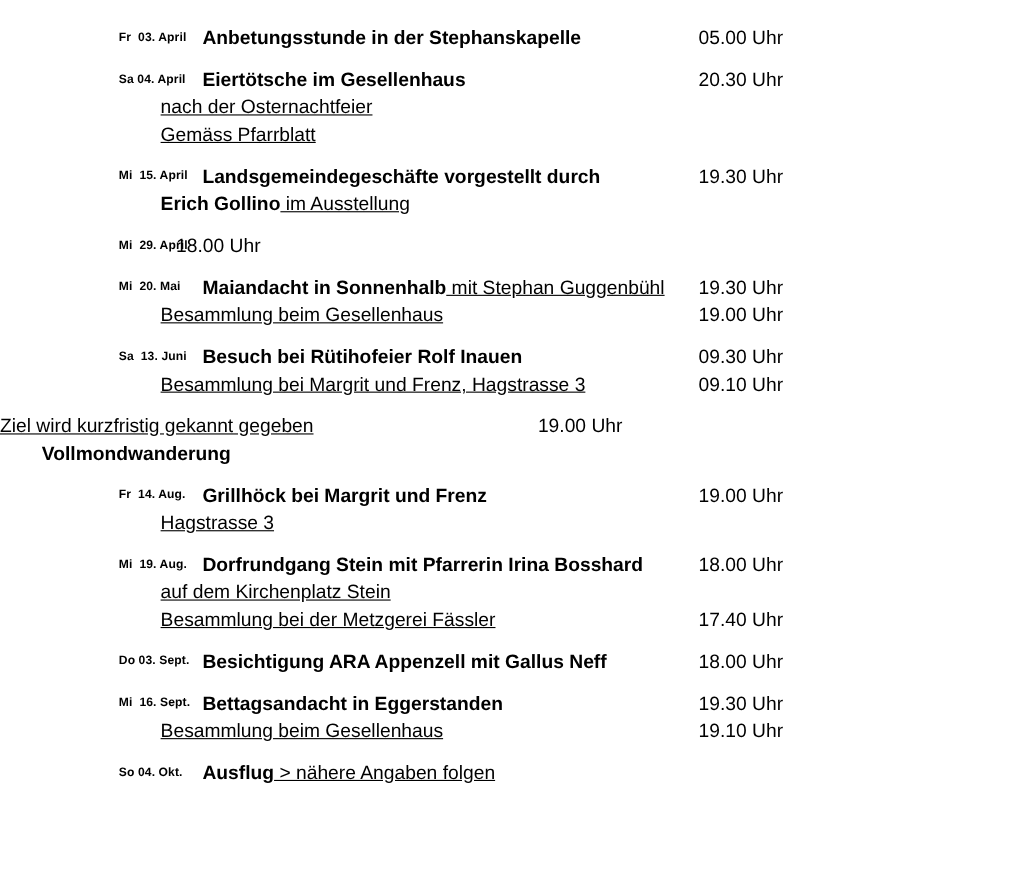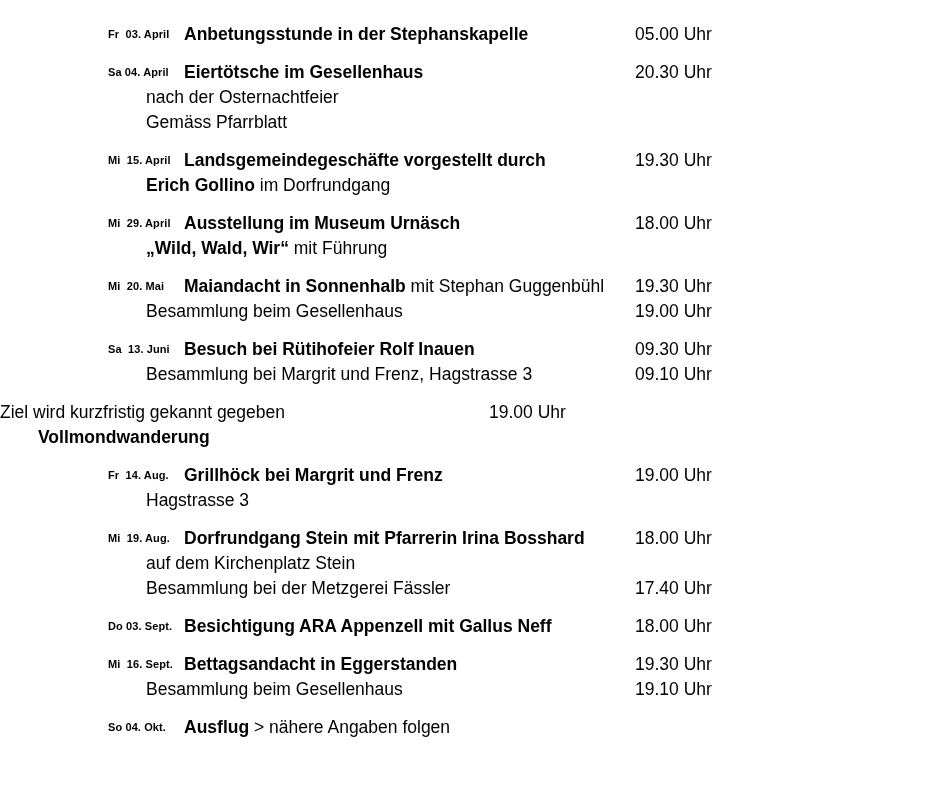--- a/index.html
+++ b/index.html
@@ -68,20 +68,21 @@
   .body-line {
     line-height: 25px;
     white-space: pre-wrap;
   }
   .body-line.strong {
     font-weight: bold;
     margin-left: 38px;
   }
   .body-line .reg {
     font-weight: normal;
+    text-decoration: underline;
   }
   .body-line .bold {
     font-weight: bold;
   }
 
   .time-line {
     line-height: 25px;
     height: 25px;
   }
   .time-line.blank {
@@ -106,30 +107,26 @@
           <div class="body-line strong"><span class="bold">Eiertötsche im Gesellenhaus</span></div>
           <div class="body-line"><span class="reg">nach der Osternachtfeier</span></div>
           <div class="body-line"><span class="reg">Gemäss Pfarrblatt</span></div>
         </div>
         <div class="col-times"><div class="time-line">20.30 Uhr</div></div>
       </div>
       <div class="event-row">
         <div class="col-date">Mi  15. April</div>
         <div class="col-body">
           <div class="body-line strong"><span class="bold">Landsgemeindegeschäfte vorgestellt durch</span></div>
-          <div class="body-line"><span class="bold">Erich Gollino</span><span class="reg"> im Dorfrundgang</span></div>
+          <div class="body-line"><span class="bold">Erich Gollino</span><span class="reg"> im Ausstellung</span></div>
         </div>
         <div class="col-times"><div class="time-line">19.30 Uhr</div></div>
       </div>
       <div class="event-row">
         <div class="col-date">Mi  29. April</div>
-        <div class="col-body">
-          <div class="body-line strong"><span class="bold">Ausstellung im Museum Urnäsch</span></div>
-          <div class="body-line"><span class="bold">„Wild, Wald, Wir“</span><span class="reg"> mit Führung</span></div>
-        </div>
         <div class="col-times"><div class="time-line">18.00 Uhr</div></div>
       </div>
       <div class="event-row">
         <div class="col-date">Mi  20. Mai</div>
         <div class="col-body">
           <div class="body-line strong"><span class="bold">Maiandacht in Sonnenhalb</span><span class="reg"> mit Stephan Guggenbühl</span></div>
           <div class="body-line"><span class="reg">Besammlung beim Gesellenhaus</span></div>
         </div>
         <div class="col-times"><div class="time-line">19.30 Uhr</div><div class="time-line">19.00 Uhr</div></div>
       </div>

